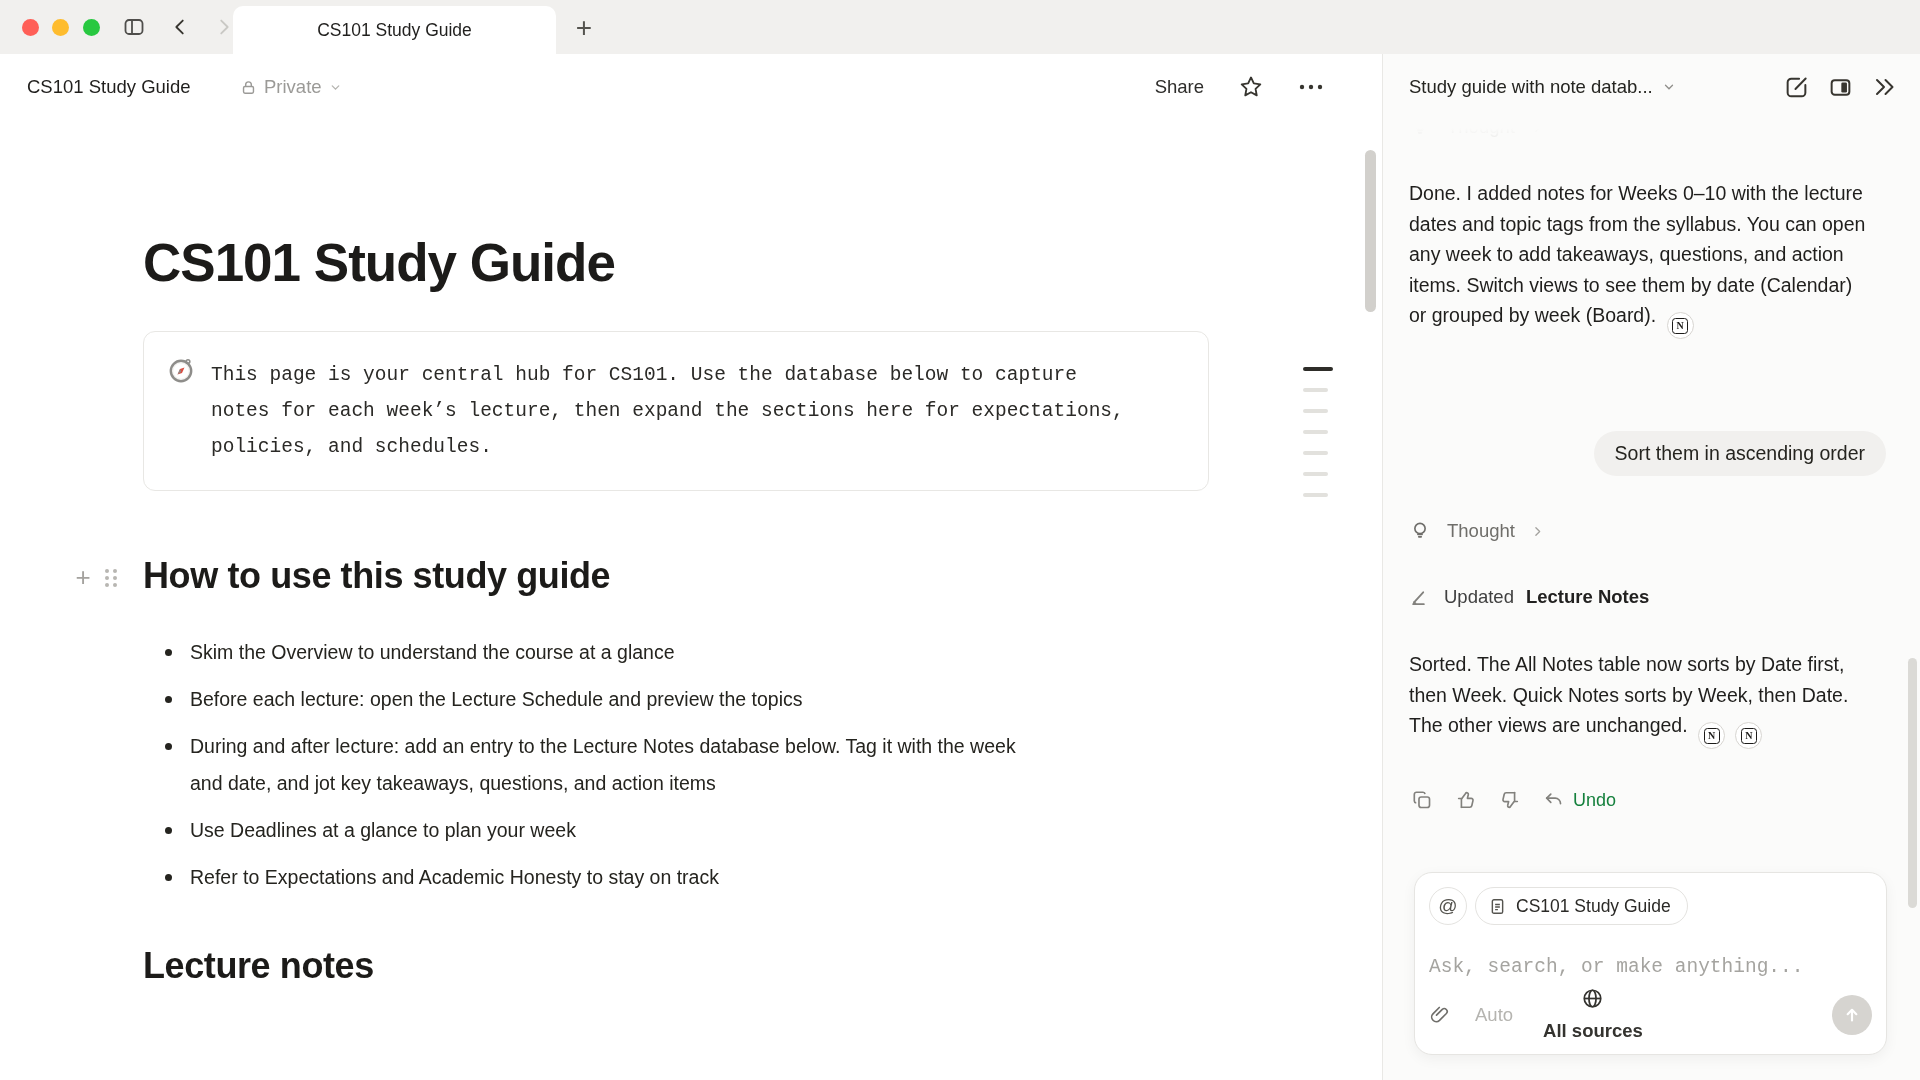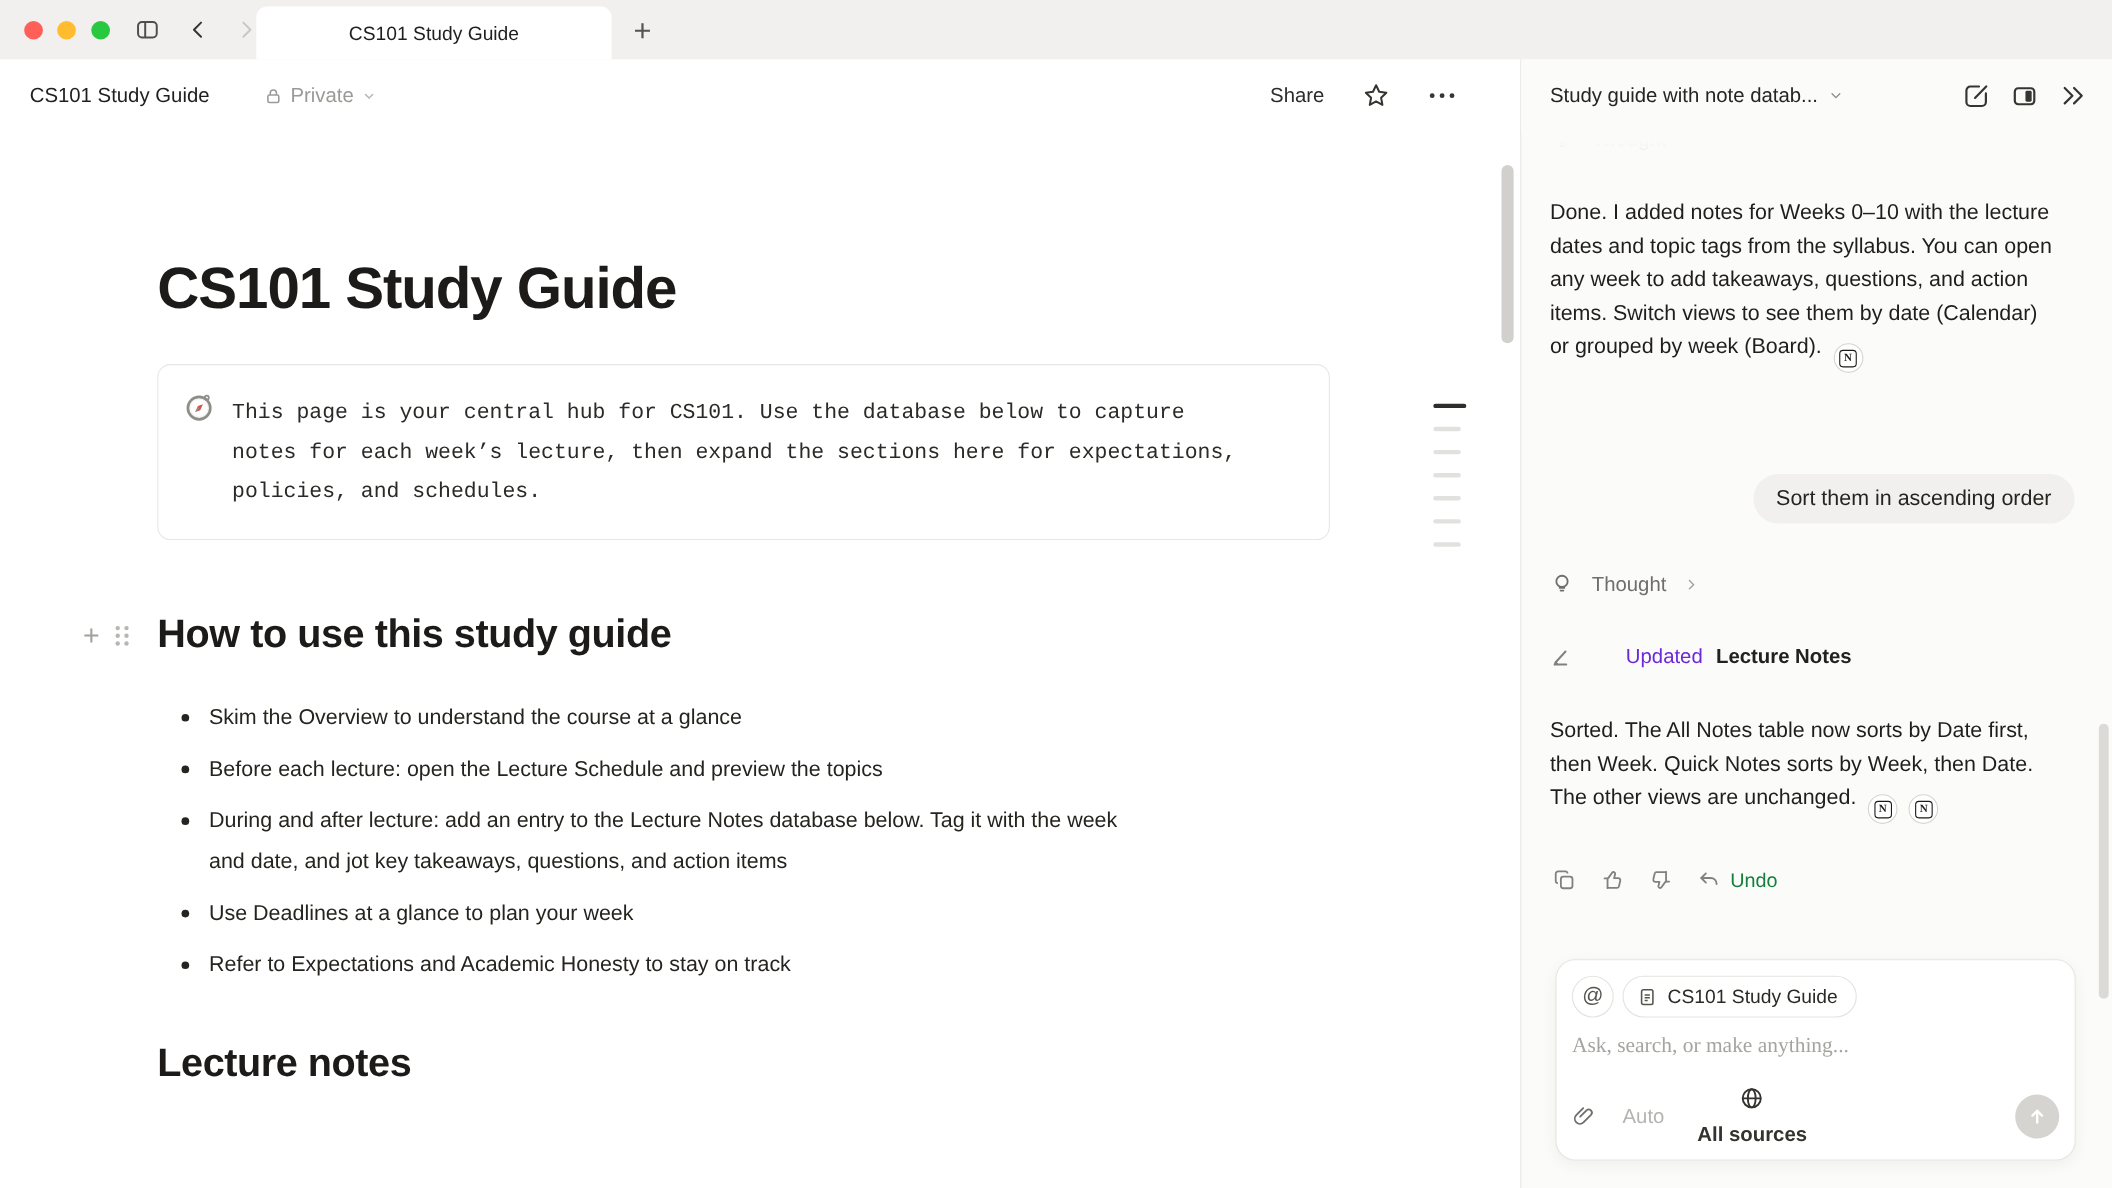--- a/index.html
+++ b/index.html
@@ -61,33 +61,33 @@
   .thought-faded { top:62px; color:#c8c7c4; z-index:3; }
   .thought-faded .chev { color:#d5d4d1; }
   .msg { position:absolute; left:26px; width:460px; font-size:19.5px; line-height:30.5px; color:#1f1e1c; }
   .msg1 { top:124px; }
   .msg2 { top:595px; }
   .nbadge { display:inline-flex; width:27px; height:27px; border:1px solid #d7d5d1; background:#fff; border-radius:50%; align-items:center; justify-content:center; vertical-align:-7px; margin-left:5px; }
   .nlogo { width:16px; height:16px; border:1.7px solid #1c1b19; border-radius:3.5px; display:flex; align-items:center; justify-content:center; font:700 10px "Liberation Serif",serif; color:#1c1b19; }
   .user-bubble { position:absolute; right:34px; top:377px; background:var(--user_bubble); border-radius:24px; padding:11px 21px; font-size:19.5px; color:#25241f; }
   .thought2 { top:466px; }
   .updated-row { position:absolute; left:26px; top:531px; display:flex; align-items:center; gap:12px; font-size:18.5px; }
-  .updated-row .lbl { color:#6d28d9;margin-left:34px; }
+  .updated-row .lbl { color:#404040; }
   .updated-row .target { color:#222120; font-weight:700; }
   .updated-row .picon { color:#82817d; }
   .actions { position:absolute; left:28px; top:735px; display:flex; align-items:center; gap:22px; color:#82817d; }
   .actions .act { display:flex; align-items:center; gap:8px; }
   .actions .undo-lbl { font-size:18px; color:#15803d; }
 
   .input-card { position:absolute; left:31px; top:818px; width:473px; height:183px; background:#fff; border:1.5px solid #e6e5e2; border-radius:18px; box-shadow:0 4px 14px rgba(0,0,0,0.05); padding:14px 14px 12px 14px; }
   .chips { display:flex; align-items:center; gap:8px; }
   .chip-at { width:38px; height:38px; border:1.5px solid #e4e3e0; border-radius:50%; display:flex; align-items:center; justify-content:center; font-size:19px; color:#55544f; background:#fff; }
   .chip-doc { height:38px; border:1.5px solid #e4e3e0; border-radius:19px; display:flex; align-items:center; gap:9px; padding:0 16px 0 12px; font-size:17.5px; color:#2b2a27; background:#fff; }
   .chip-doc .dicon { color:#55544f; }
-  .chat-input { margin-top:15px; width:100%; border:none; outline:none; font-family:Liberation Serif, serif; font-size:19.5px; color:#25241f; background:transparent; }
+  .chat-input { margin-top:31px; width:100%; border:none; outline:none; font-family:Liberation Mono, monospace; font-size:19.5px; color:#25241f; background:transparent; }
   .chat-input::placeholder { color:#a5a4a0; }
   .input-bottom { position:absolute; left:14px; right:14px; bottom:12px; display:flex; align-items:center;text-align:center; }
   .attach { color:#6f6e6a; display:flex; }
   .mode { margin-left:24px; font-size:18.5px; color:#b5b4b0; }
   .sources { margin-left:30px; display:flex; align-items:center; gap:10px; font-size:18.5px; font-weight:700; color:#34332f;flex-direction:column; }
   .send { margin-left:auto; width:40px; height:40px; border-radius:50%; background:var(--send_button); display:flex; align-items:center; justify-content:center; color:#fff; }
   .side-scrollbar { position:absolute; right:3px; top:604px; width:9px; height:250px; border-radius:5px; background:#dbdad6; }
 
   svg { display:block; }
 </style>

